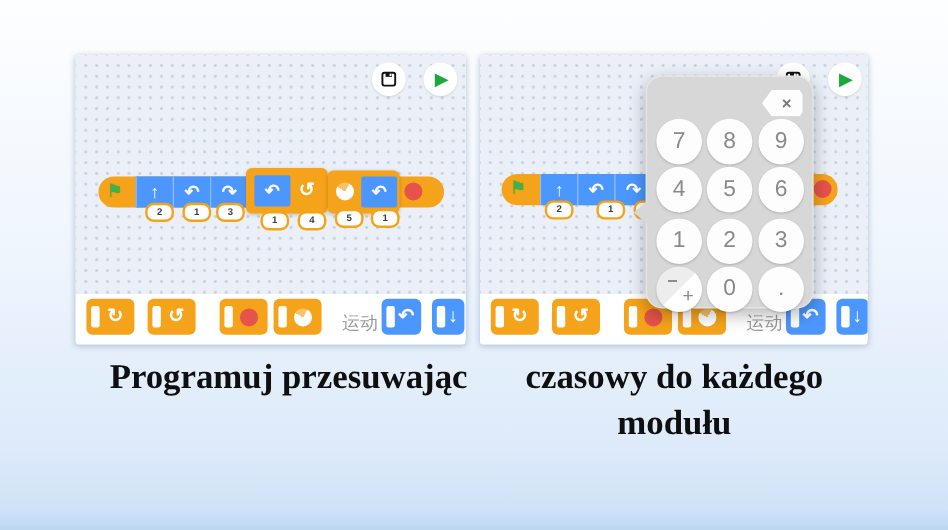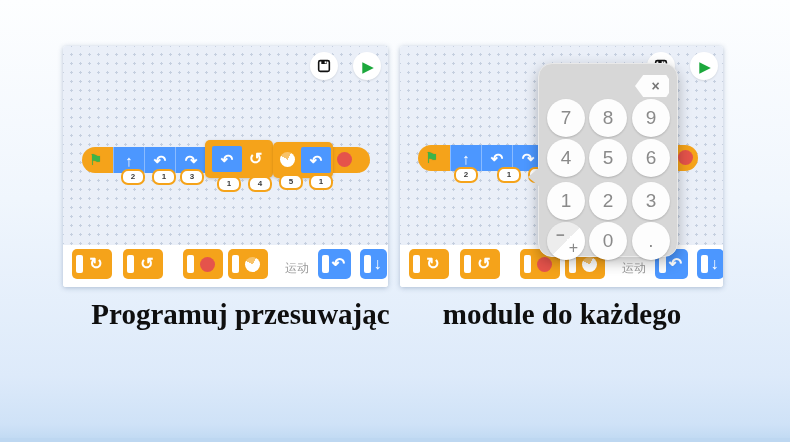--- a/index.html
+++ b/index.html
@@ -49,21 +49,21 @@
 
   
   .palette{position:absolute;left:0;right:0;top:199px;height:42px;background:#fff;}
   .pblock{position:absolute;top:4px;width:40px;height:30px;border-radius:5px;
     display:flex;align-items:center;justify-content:center;padding-left:8px;box-sizing:border-box;}
   .pblock::before{content:"";position:absolute;left:4px;top:6px;width:7px;height:18px;
     background:#fff;border-radius:2px;}
   .pblock.orange{background:#f5a31a;}
   .pblock.blue{background:#4c97ff;}
   .picon{color:#fff;font-size:16px;font-weight:bold;line-height:1;}
-  .motion-label{position:absolute;top:15px;color:#9a9a9a;font-size:12px;}
+  .motion-label{position:absolute;top:15px;color:#9a9a9a;font-size:15px;}
 
   
   .numpad{position:absolute;left:138px;top:17px;width:140px;height:194px;z-index:5;
     background:#d7d7d7;border:1px solid #e9e9e9;border-radius:14px;
     box-shadow:0 5px 14px rgba(0,0,0,.28);box-sizing:border-box;}
   .numpad-pointer{position:absolute;left:-11px;top:103px;width:0;height:0;
     border-top:10px solid transparent;border-bottom:10px solid transparent;
     border-right:12px solid #d7d7d7;}
   .numpad-close{position:absolute;left:96px;top:11px;width:34px;height:22px;background:#fdfdfd;
     clip-path:polygon(0 50%,24% 0,92% 0,100% 18%,100% 82%,92% 100%,24% 100%);
@@ -238,16 +238,17 @@
     </div>
     <div class="key" style="left:50px;top:158px">0</div>
     <div class="key" style="left:93px;top:158px">.</div>
   </div>
 </div>
 
 <div class="caption" id="cap-left">
   <div>Programuj przesuwając</div>
 </div>
 <div class="caption" id="cap-right">
-  <div>module do każdego</div>
+  <div>czasowy do każdego</div>
+  <div>modułu</div>
 </div>
 
 <div class="footer-line"></div>
 
 </body></html>

